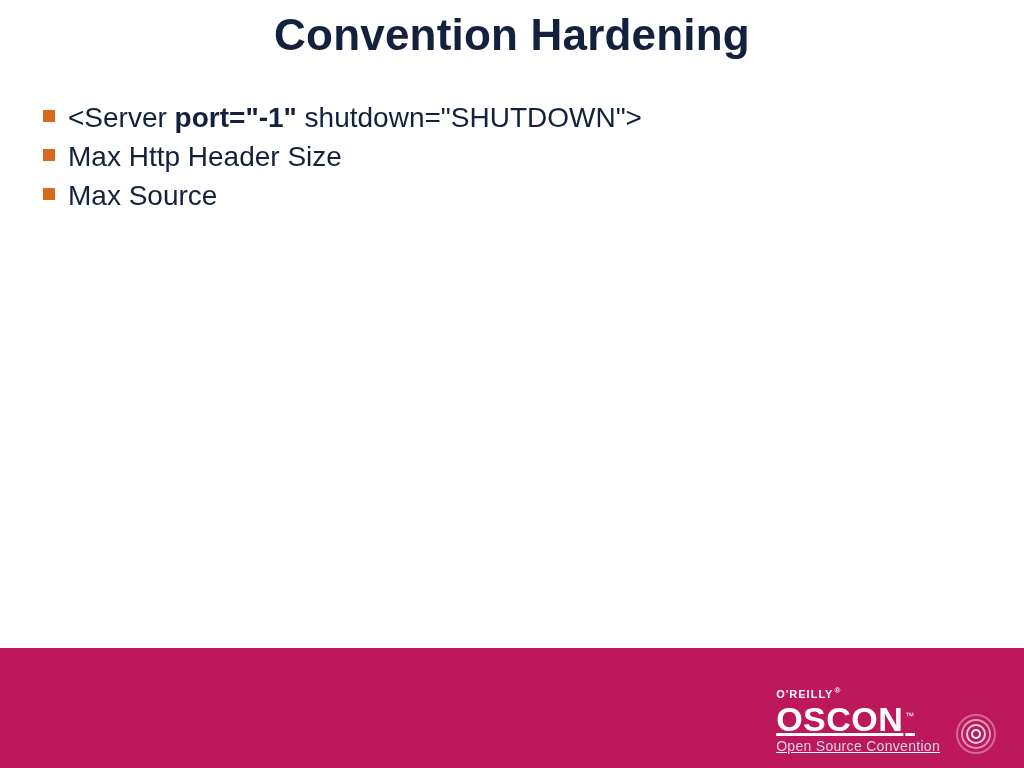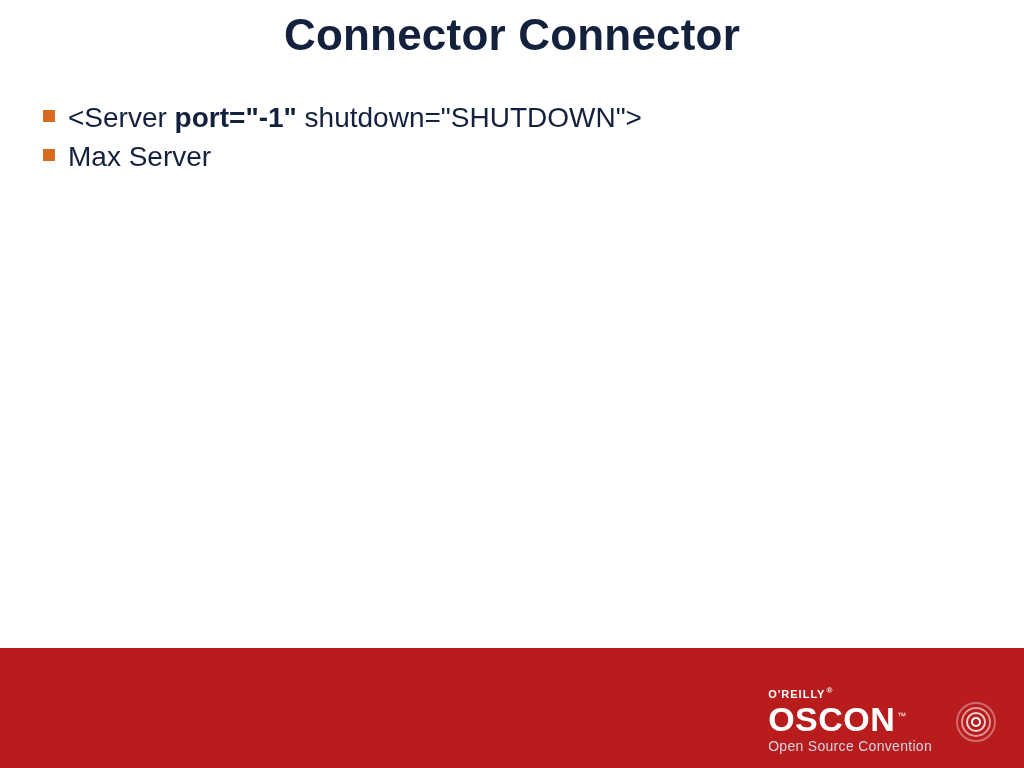--- a/index.html
+++ b/index.html
@@ -57,21 +57,21 @@
   }
   .bold {
     font-weight: 700;
   }
   .footer {
     position: absolute;
     left: 0;
     bottom: 0;
     width: 100%;
     height: 120px;
-    background: #b91c1c;
+    background: #be185d;
   }
   .logo {
     position: absolute;
     right: 28px;
     bottom: 14px;
     text-align: left;
     color: #ffffff;
   }
   .logo .oreilly {
     font-size: 11px;
@@ -80,22 +80,23 @@
     margin-bottom: 2px;
     font-weight: 600;
   }
   .logo .oreilly .reg {
     font-size: 8px;
     vertical-align: super;
     margin-left: 1px;
   }
   .logo .oscon-row {
     display: flex;
-    align-items: flex-start;
-    gap: 24px;
+    align-items: flex-end;
+    gap: 16px;
+    text-decoration: underline;
   }
   .logo .oscon {
     font-size: 34px;
     font-weight: 800;
     letter-spacing: 0.5px;
     color: #ffffff;
     line-height: 1;
   }
   .logo .tm {
     font-size: 9px;
@@ -124,34 +125,35 @@
   .logo .mark .r1 { width: 40px; height: 40px; left: 0; top: 0; opacity: 0.35; }
   .logo .mark .r2 { width: 30px; height: 30px; left: 5px; top: 5px; opacity: 0.55; }
   .logo .mark .r3 { width: 20px; height: 20px; left: 10px; top: 10px; opacity: 0.8; }
   .logo .mark .r4 { width: 10px; height: 10px; left: 15px; top: 15px; opacity: 1; }
 </style>
 </head>
 <body>
 
 <div class="slide">
 
-  <div class="title">Connector Connector</div>
+  <div class="title">Convention Hardening</div>
 
   <div class="content">
     <ul class="bullets">
       <li>
         <span class="sq"></span>
         <span>&lt;Server </span><span class="bold">port="-1"</span><span> shutdown="SHUTDOWN"&gt;</span>
       </li>
       <li>
         <span class="sq"></span>
+        <span>Max Http Header Size</span>
       </li>
       <li>
         <span class="sq"></span>
-        <span>Max Server</span>
+        <span>Max Source</span>
       </li>
     </ul>
   </div>
 
   <div class="footer">
     <div class="logo">
       <div class="oreilly">
         <span>O'REILLY</span><span class="reg">®</span>
       </div>
       <div class="oscon-row">

